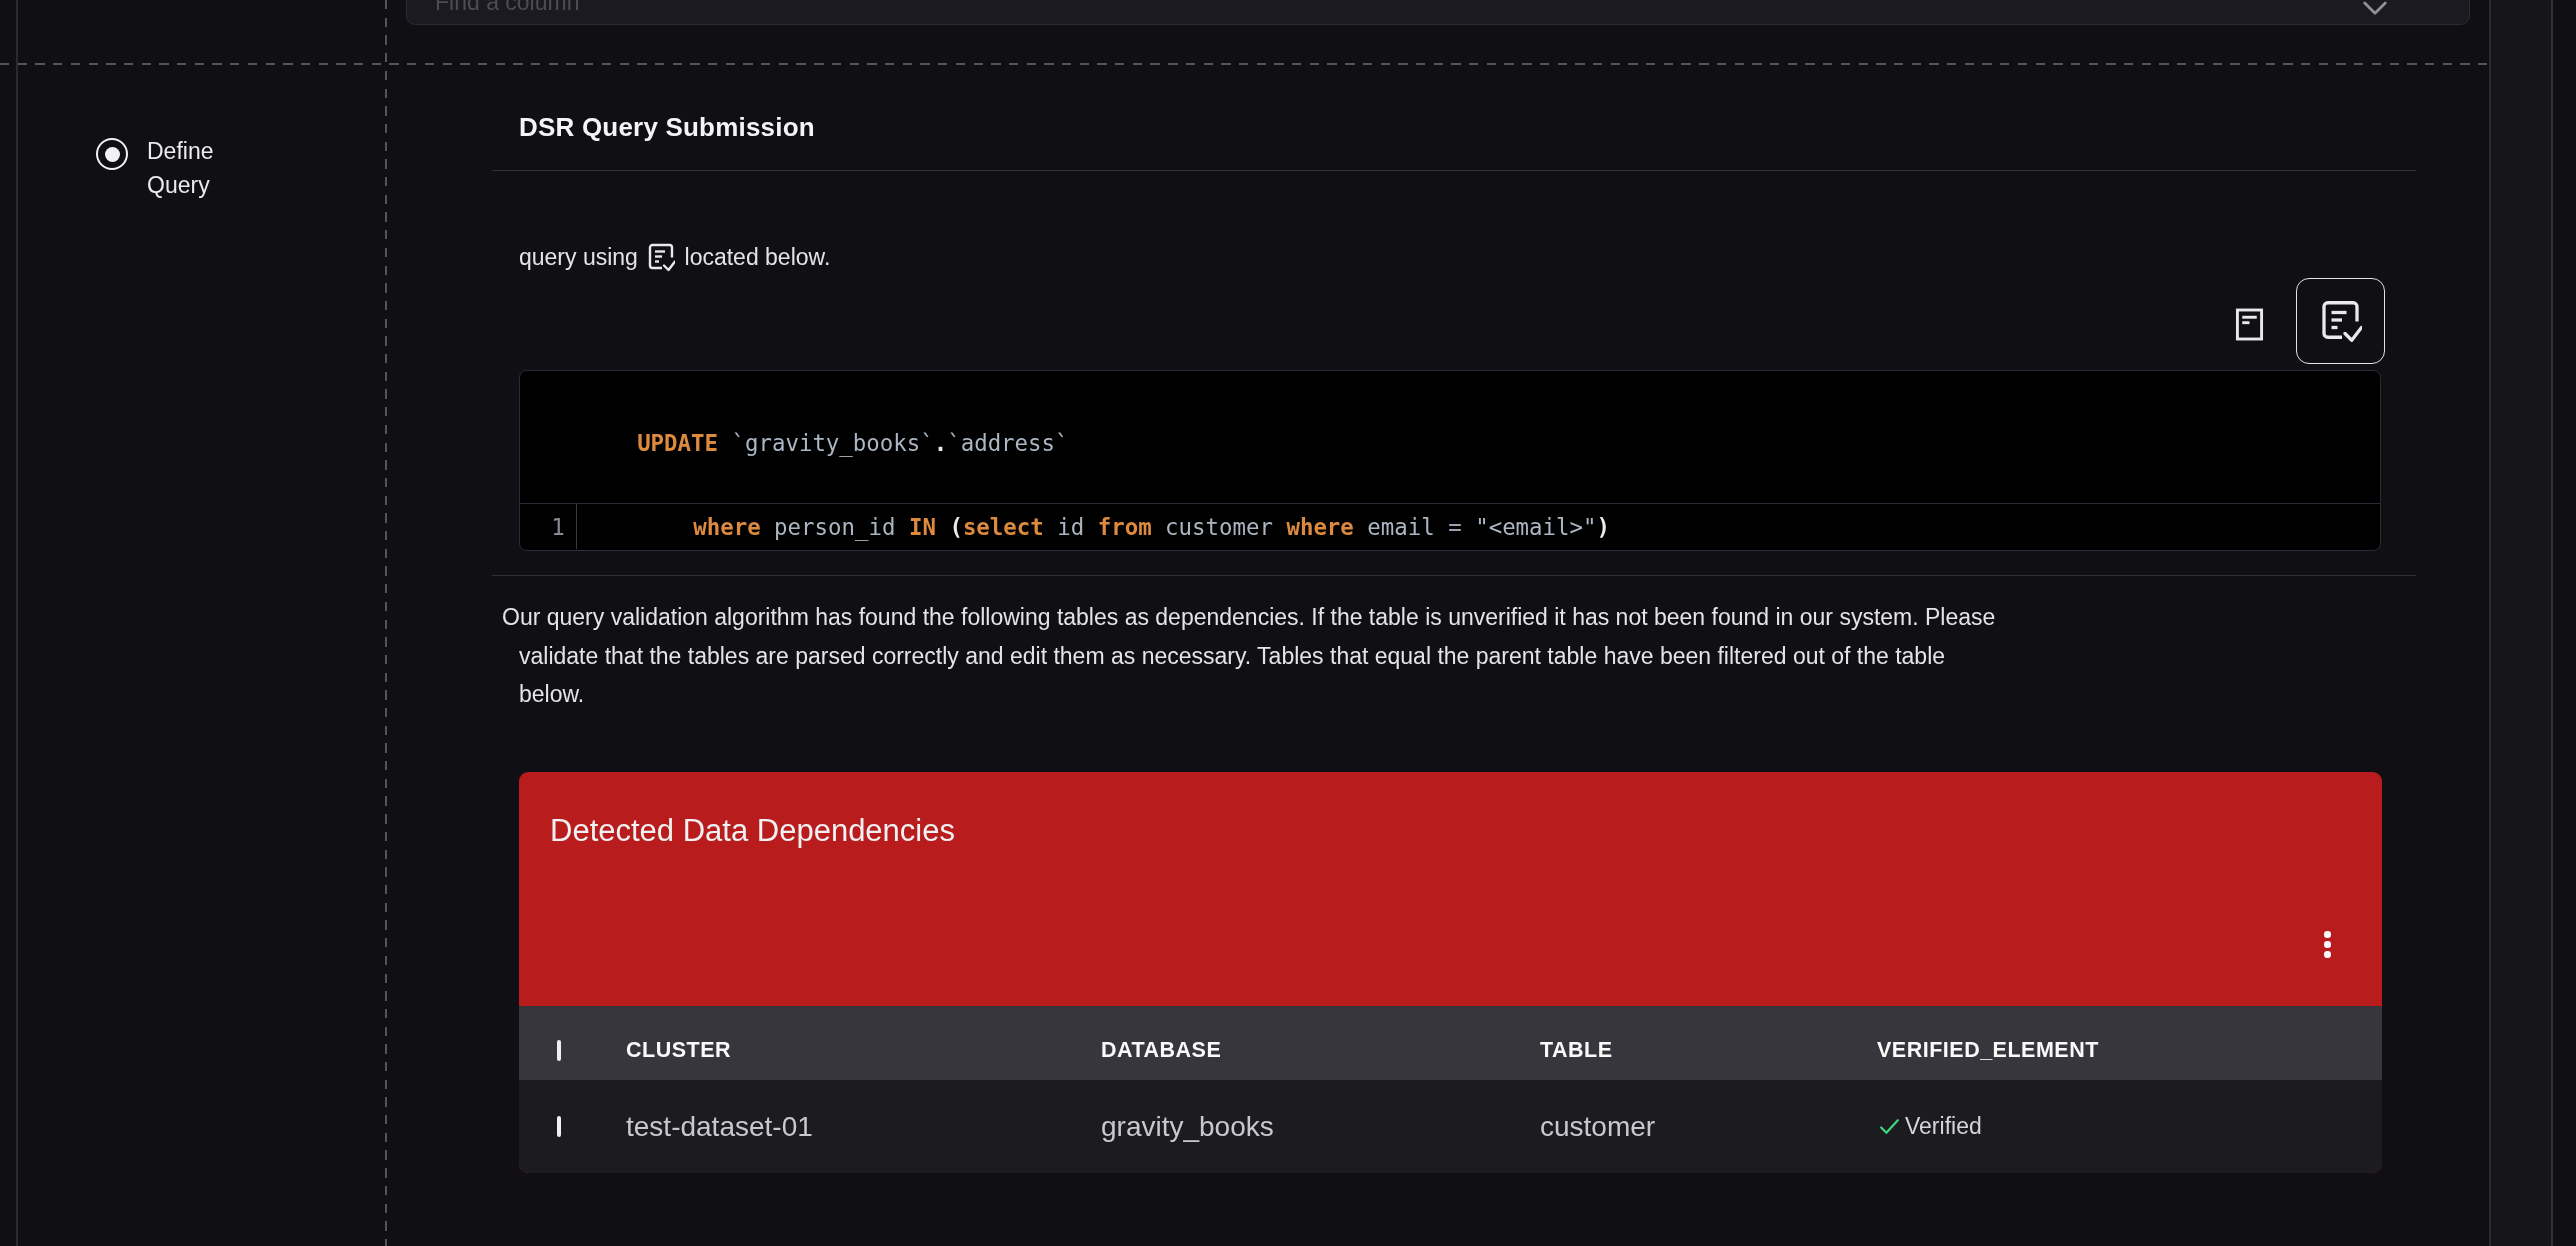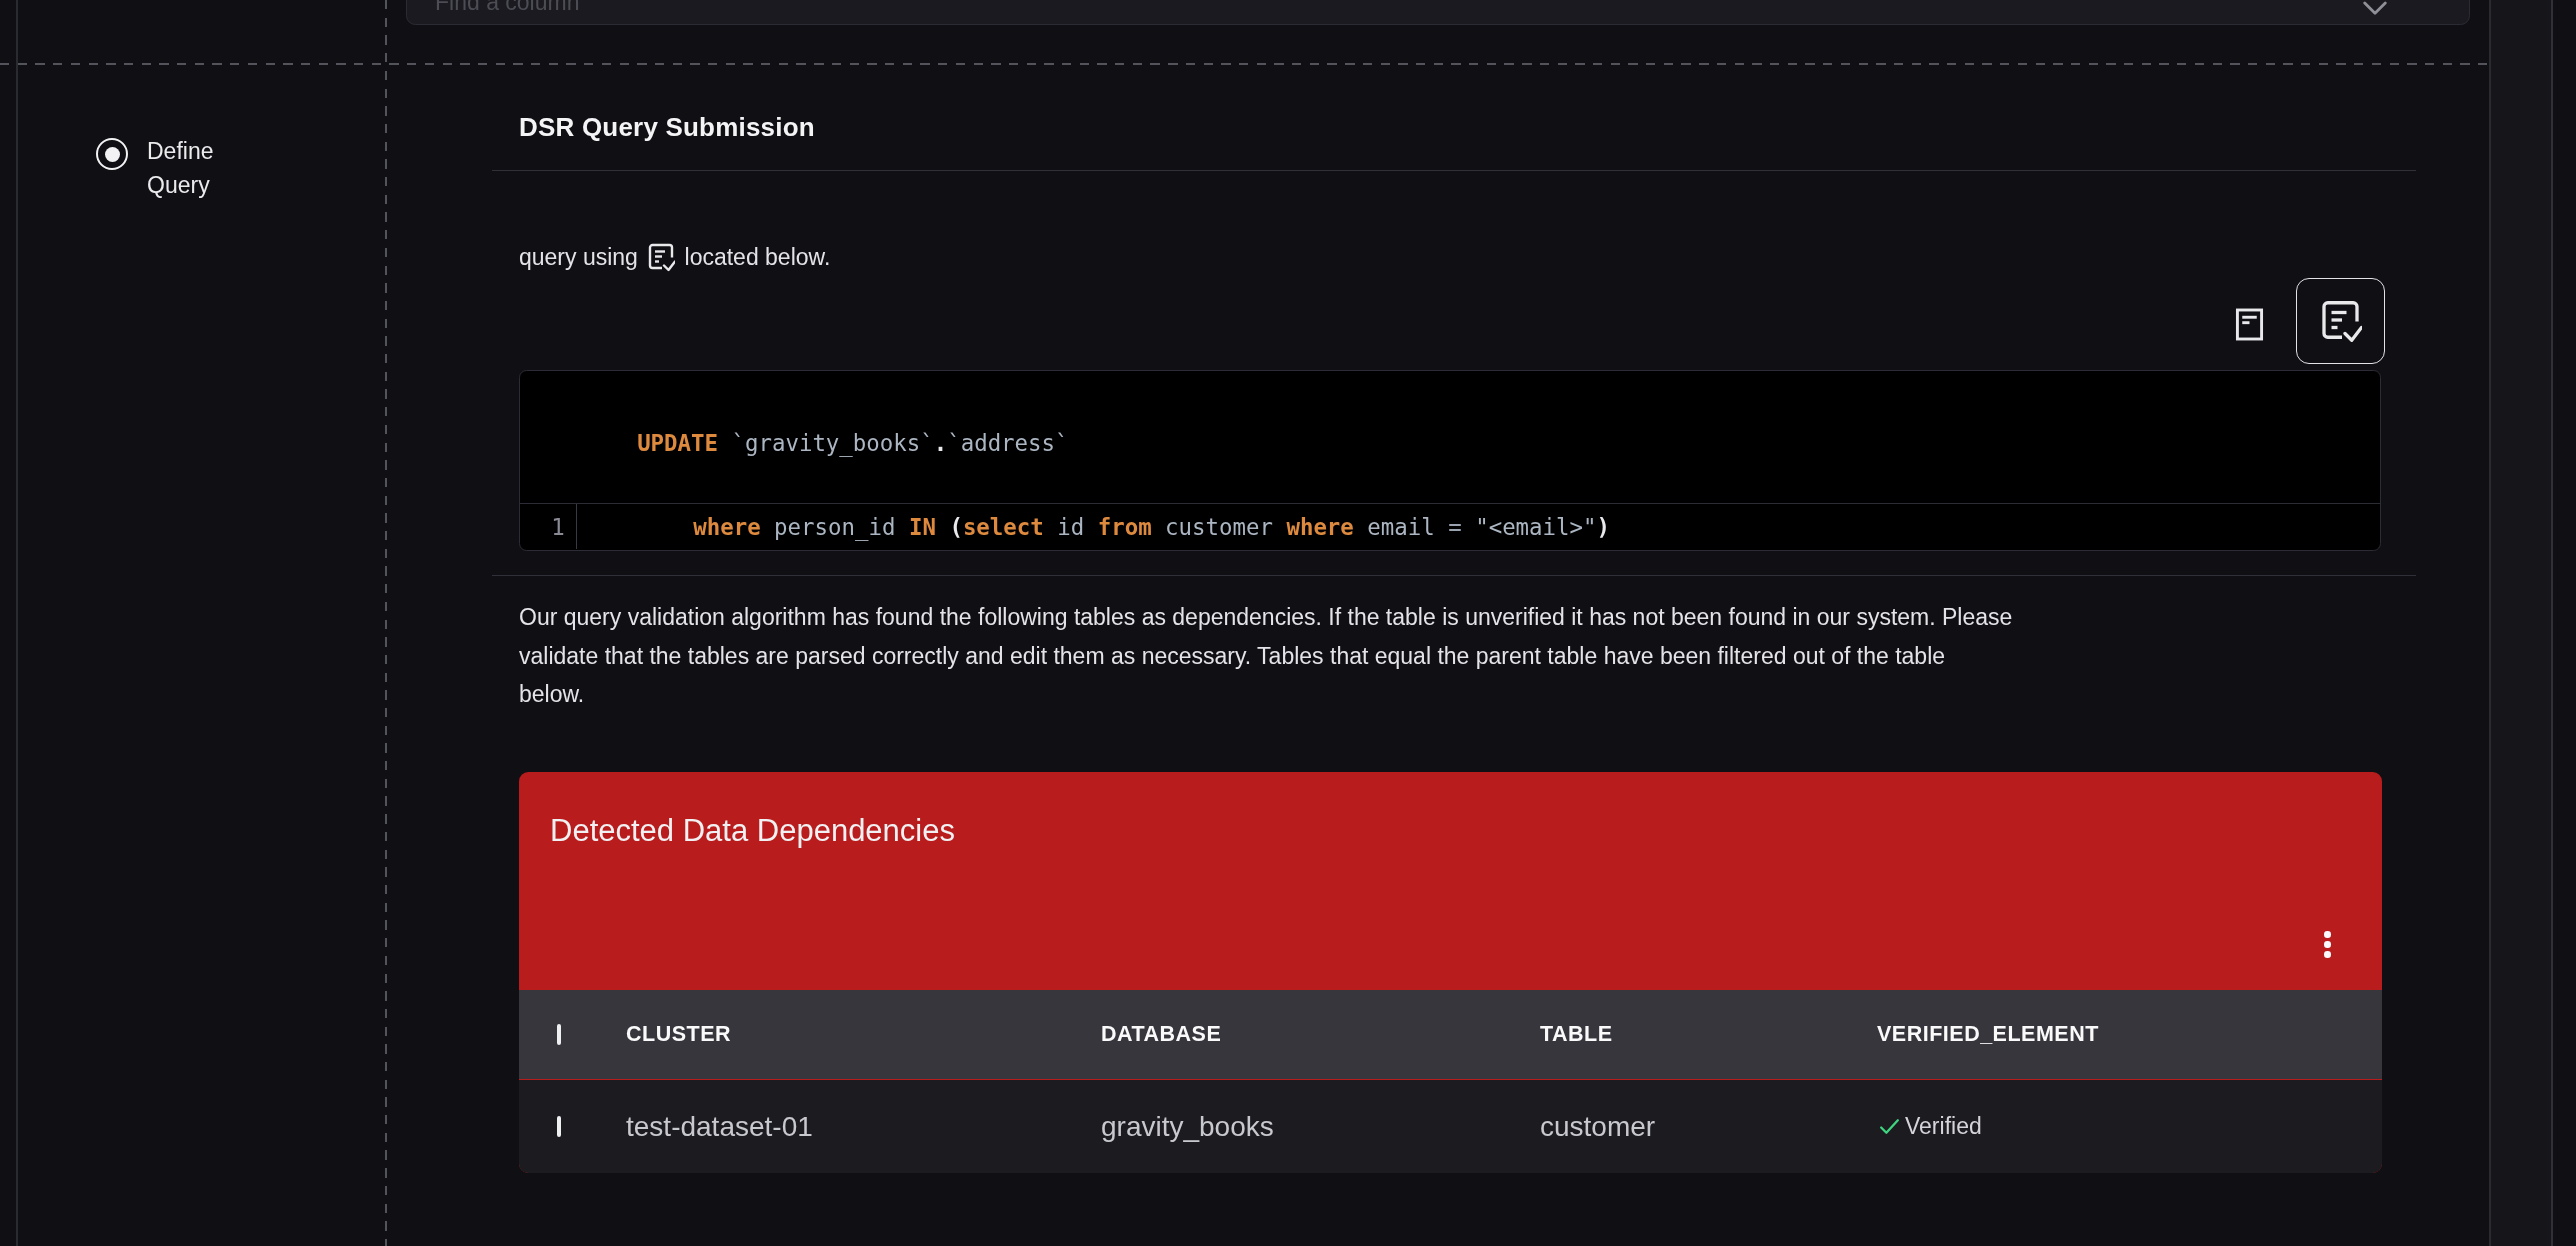--- a/index.html
+++ b/index.html
@@ -48,21 +48,21 @@
   .radio-dot { width: 15px; height: 15px; border-radius: 50%; background: #f2f2f4; }
   .step-label { left: 147px; top: 134px; font-size: 23px; line-height: 34px; color: #ebebee; }
 
   .panel-title { left: 519px; top: 112px; font-size: 26px; font-weight: 700; color: #f4f4f6; letter-spacing: 0.2px; }
   .divider { left: 492px; width: 1924px; height: 0.9px; background: #30303a; }
   .d1 { top: 170px; } .d2 { top: 575px; }
 
   .para { color: #e4e4e8; font-size: 23px; white-space: nowrap; }
   .p1-l1 { left: 519px; top: 204px; }
   .p1-l2 { left: 519px; top: 242px; display: flex; align-items: center; gap: 9.3px; }
-  .p2-l1 { left: 519px; top: 604px; text-align: center; }
+  .p2-l1 { left: 502px; top: 604px; text-align: center; }
   .p2-l2 { left: 519px; top: 643px; }
   .p2-l3 { left: 519px; top: 681px; }
 
   
   .tool-icon-plain { left: 2235px; top: 307px; cursor: pointer; }
   .validate-btn {
     left: 2296px; top: 278px; width: 89px; height: 86px;
     border: 1.9px solid #e3e3e7; border-radius: 13px; background: transparent;
     display: flex; align-items: center; justify-content: center; cursor: pointer;
   }
@@ -98,21 +98,21 @@
     position: absolute; right: 34px; top: 152px; width: 41px; height: 41px;
     display: flex; flex-direction: column; align-items: center; justify-content: center;
     gap: 3.7px; cursor: pointer;
   }
   .kebab i { width: 6.5px; height: 6.5px; border-radius: 50%; background: #fbfbfd; }
   .dep-row {
     position: absolute; left: 0; width: 100%;
     display: grid; grid-template-columns: 69px 475px 439px 337px auto;
     align-items: center; padding-left: 38px;
   }
-  .dep-head { top: 218px; height: 89px; background: #36363c; }
+  .dep-head { top: 234px; height: 89px; background: #36363c; }
   .dep-data { top: 308px; height: 93px; background: #1b1b20; }
   .dep-head .th { font-size: 21.5px; font-weight: 700; color: #fafafb; letter-spacing: 0.5px; }
   .dep-data .td { font-size: 28px; color: #c8c8cf; }
   .checkbox {
     width: 29px; height: 29px; border: 2.8px solid #eef0f2; border-radius: 6.5px;
     background: transparent; cursor: pointer;
   }
   .verified-cell { display: flex; align-items: center; gap: 3px; }
   .verified-label { font-size: 23px; color: #d4d4da; }
 

